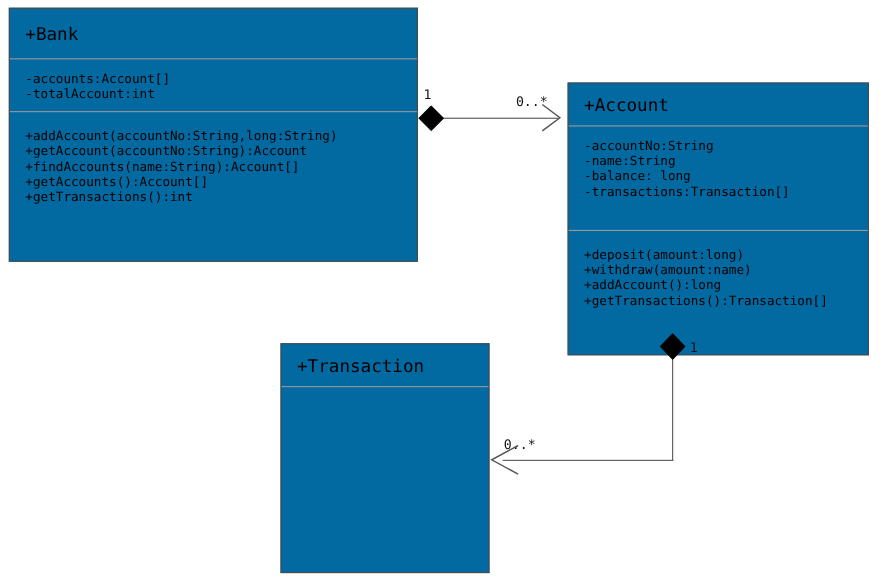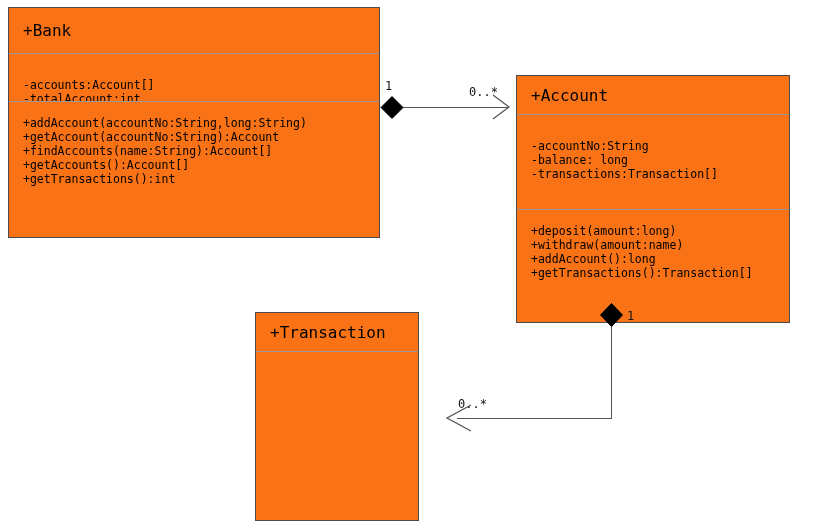--- a/index.html
+++ b/index.html
@@ -17,21 +17,21 @@
     width: 814px;
     height: 526px;
     background: #ffffff;
     overflow: hidden;
   }
 
   
   .uml-class {
     position: absolute;
     box-sizing: border-box;
-    background: #f97316;
+    background: #0369a1;
     border: 1px solid #4a4a4a;
     display: flex;
     flex-direction: column;
     z-index: 3;
   }
   .uml-compartment {
     box-sizing: border-box;
     padding: 0 14px;
     overflow: hidden;
   }
@@ -41,21 +41,21 @@
   .uml-name {
     display: flex;
     align-items: center;
     font-size: 16px;
     letter-spacing: 0px;
     color: #000000;
     padding-left: 14px;
     white-space: nowrap;
   }
   .uml-members {
-    padding-top: 24px;
+    padding-top: 10px;
     padding-bottom: 4px;
   }
   .uml-members.ops {
     padding-top: 14px;
   }
   .uml-member {
     font-size: 11.5px;
     line-height: 14px;
     color: #000000;
     white-space: pre;
@@ -106,32 +106,33 @@
       <div class="uml-member">+findAccounts(name:String):Account[]</div>
       <div class="uml-member">+getAccounts():Account[]</div>
       <div class="uml-member">+getTransactions():int</div>
     </div>
   </div>
 
   <div class="uml-class" id="class-account" style="left:516px; top:75px; width:274px; height:248px;">
     <div class="uml-compartment uml-name" style="height:38px;">+Account</div>
     <div class="uml-compartment uml-members" style="height:74px;">
       <div class="uml-member">-accountNo:String</div>
+      <div class="uml-member">-name:String</div>
       <div class="uml-member">-balance: long</div>
       <div class="uml-member">-transactions:Transaction[]</div>
     </div>
     <div class="uml-compartment uml-members ops" style="flex:1;margin-top:21px;">
       <div class="uml-member">+deposit(amount:long)</div>
       <div class="uml-member">+withdraw(amount:name)</div>
       <div class="uml-member">+addAccount():long</div>
       <div class="uml-member">+getTransactions():Transaction[]</div>
     </div>
   </div>
 
-  <div class="uml-class" id="class-transaction" style="left:255px; top:312px; width:164px; height:209px;">
+  <div class="uml-class" id="class-transaction" style="left:255px; top:312px; width:190px; height:209px;">
     <div class="uml-compartment uml-name" style="height:38px;">+Transaction</div>
     <div class="uml-compartment uml-members ops empty-compartment" style="flex:1;"></div>
   </div>
 
   <div class="edge-line edge-h" style="left:400px; top:107px; width:108px;"></div>
 
   <svg class="diamond" style="left:380px; top:96px;" width="24" height="23" viewBox="0 0 24 23">
     <polygon points="12,0.5 23,11.5 12,22.5 1,11.5" fill="#000000" stroke="#000000" stroke-width="1"></polygon>
   </svg>
 

